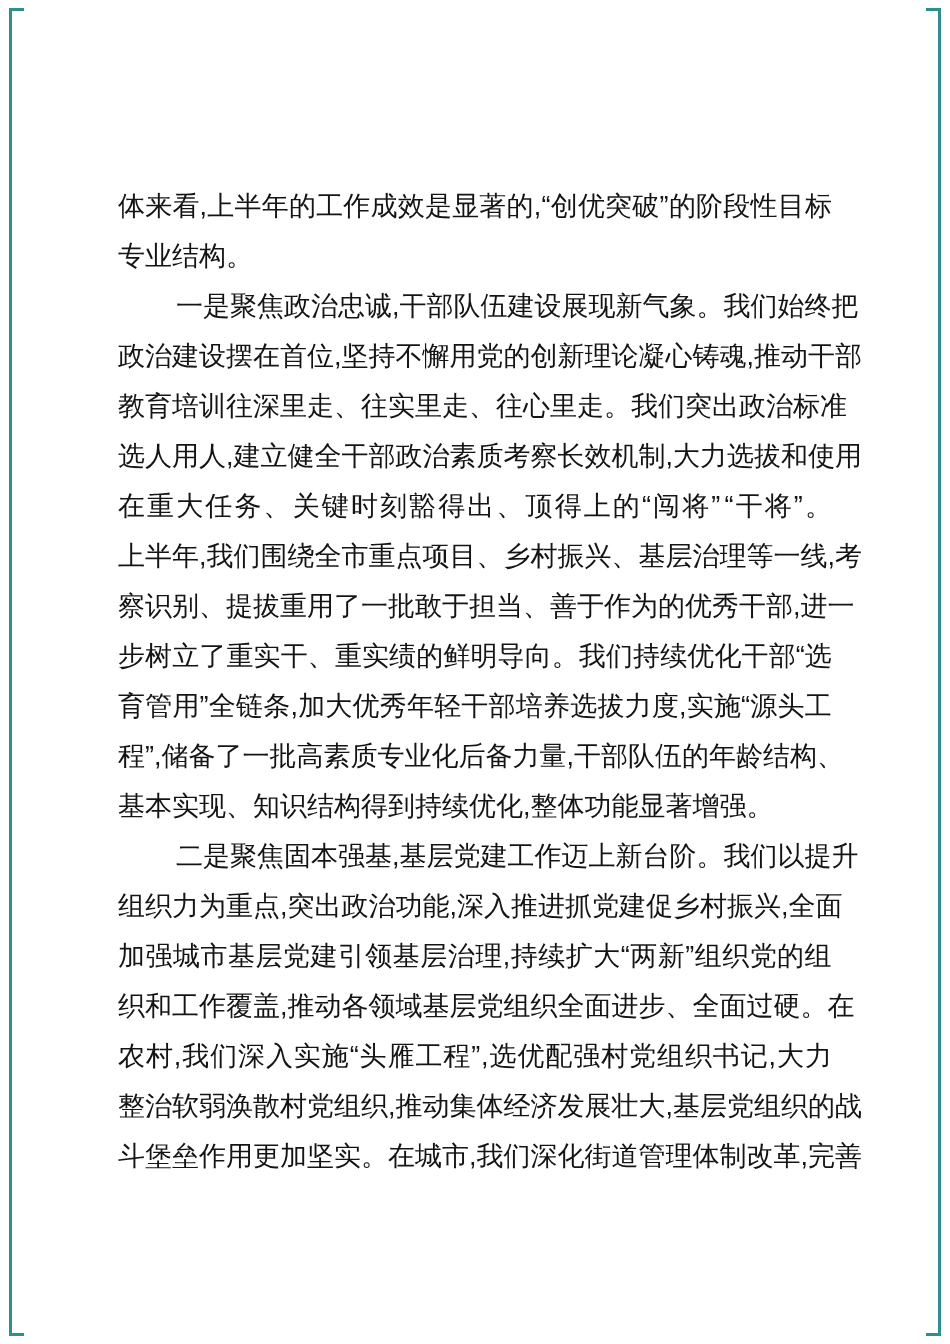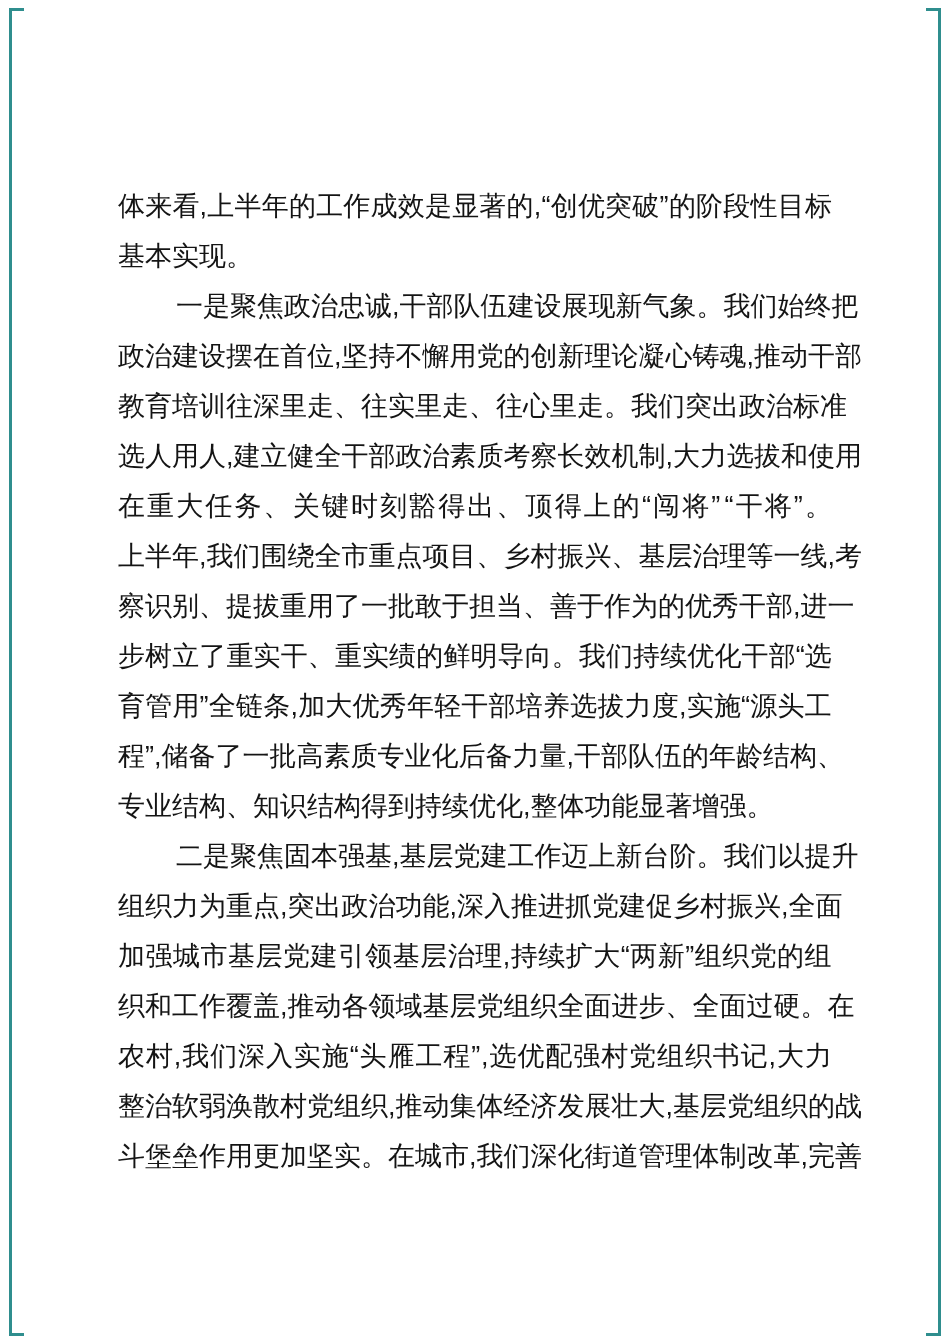--- a/index.html
+++ b/index.html
@@ -99,21 +99,21 @@
         <span>破</span>
         <span>”</span>
         <span> </span>
         <span>的</span>
         <span>阶</span>
         <span>段</span>
         <span>性</span>
         <span>目</span>
         <span>标</span>
       </div>
-    <div class="line">基本实现。</div>
+    <div class="line">专业结构。</div>
     <div class="line fill indent">
         <span>一</span>
         <span>是</span>
         <span>聚</span>
         <span>焦</span>
         <span>政</span>
         <span>治</span>
         <span>忠</span>
         <span>诚</span>
         <span>,</span>
@@ -401,21 +401,21 @@
         <span>部</span>
         <span>队</span>
         <span>伍</span>
         <span>的</span>
         <span>年</span>
         <span>龄</span>
         <span>结</span>
         <span>构</span>
         <span>、</span>
       </div>
-    <div class="line">专业结构、知识结构得到持续优化,整体功能显著增强。</div>
+    <div class="line">基本实现、知识结构得到持续优化,整体功能显著增强。</div>
     <div class="line fill indent">
         <span>二</span>
         <span>是</span>
         <span>聚</span>
         <span>焦</span>
         <span>固</span>
         <span>本</span>
         <span>强</span>
         <span>基</span>
         <span>,</span>

